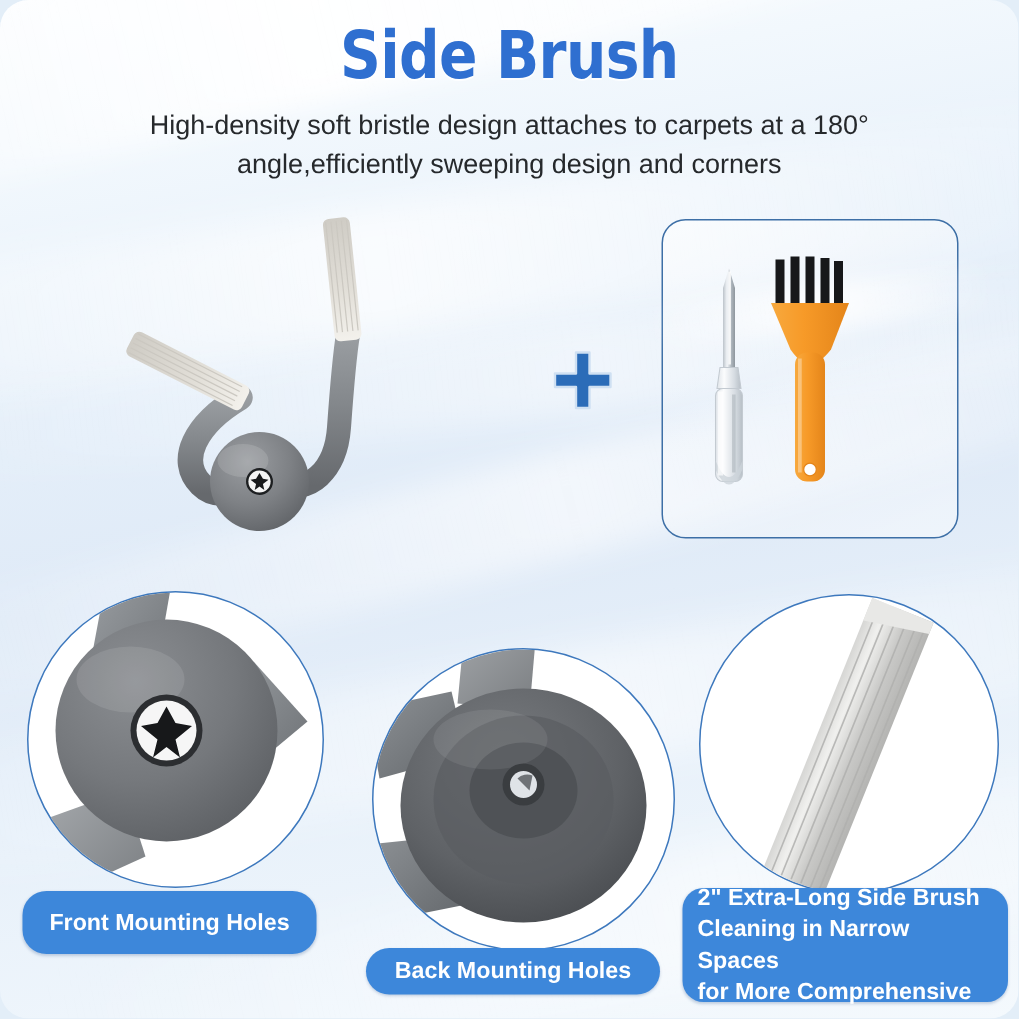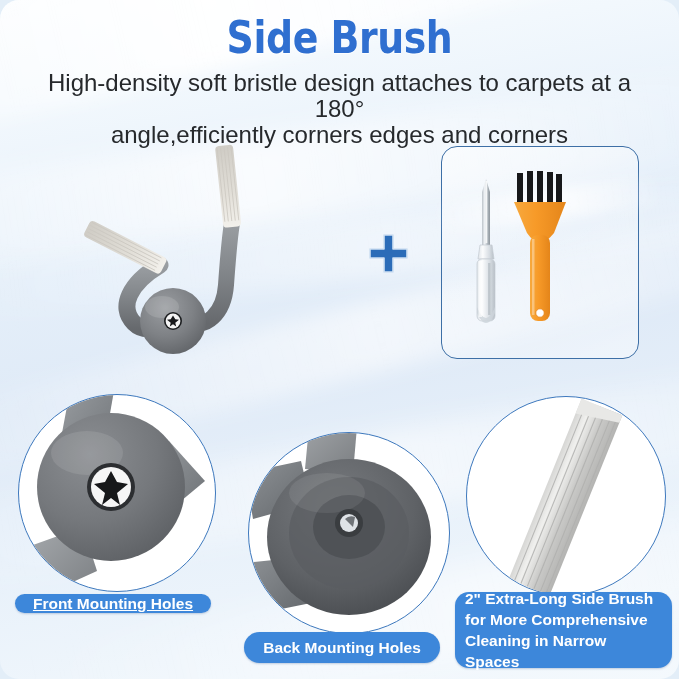--- a/index.html
+++ b/index.html
@@ -47,21 +47,21 @@
     font-size:44px;
     letter-spacing:-0.5px;
     line-height:1;
     color:#2f6fd0;
     transform:scaleX(.86);
     text-shadow:0 1px 0 rgba(255,255,255,.85);
   }
   #subtitle{
     position:absolute;top:70px;left:32px;width:615px;
     text-align:center;
-    font-size:24px;
+    font-size:18px;
     line-height:26px;
     color:#26292c;
   }
   #subtitle .l2{display:block;}
 
   
   #plus{position:absolute;left:366px;top:231px;width:45px;height:45px;}
 
   
   #accbox{
@@ -92,21 +92,21 @@
     border-radius:16px;
     font-size:15.5px;
     font-weight:bold;
     line-height:21px;
     text-align:center;
     box-shadow:0 1px 2px rgba(40,80,140,.25);
     display:flex;align-items:center;justify-content:center;
     padding:4px 12px;
     box-sizing:border-box;
   }
-  #pill-front{left:15px;top:594px;width:196px;height:19px;text-decoration:underline;}
+  #pill-front{left:15px;top:594px;width:196px;height:42px;}
   #pill-back{left:244px;top:632px;width:196px;height:31px;justify-content:center;}
   #pill-bristle{left:455px;top:592px;width:217px;height:76px;border-radius:14px;
     flex-direction:column;align-items:flex-start;text-align:left;padding:5px 10px;}
   #pill-bristle span{display:block;width:100%;}
 </style>
 </head>
 <body>
 
 <div id="page">
 
@@ -114,21 +114,21 @@
   <div class="swoosh sw2"></div>
   <div class="swoosh sw6"></div>
   <div class="swoosh sw3"></div>
   <div class="swoosh sw4"></div>
   <div class="swoosh sw5"></div>
 
   <div id="title">Side Brush</div>
 
   <div id="subtitle">
     <span class="l1">High-density soft bristle design attaches to carpets at a 180°</span>
-    <span class="l2">angle,efficiently corners edges and corners</span>
+    <span class="l2">angle,efficiently sweeping design and corners</span>
   </div>
 
   <svg width="400" height="250" viewBox="0 0 400 250" style="position:absolute;left:10px;top:135px;">
     <defs>
       <linearGradient id="armG" x1="0" y1="0" x2="0" y2="1">
         <stop offset="0%" stop-color="#9a9ea2"></stop>
         <stop offset="45%" stop-color="#84888c"></stop>
         <stop offset="100%" stop-color="#66696d"></stop>
       </linearGradient>
       <radialGradient id="hubG" cx="38%" cy="30%" r="78%">
@@ -309,17 +309,17 @@
   <div class="pill" id="pill-front">
     <span>Front Mounting Holes</span>
   </div>
 
   <div class="pill" id="pill-back">
     <span>Back Mounting Holes</span>
   </div>
 
   <div class="pill" id="pill-bristle">
     <span>2" Extra-Long Side Brush</span>
+    <span>Cleaning in Narrow Spaces</span>
     <span>for More Comprehensive</span>
-    <span>Cleaning in Narrow Spaces</span>
   </div>
 
 </div>
 
 </body></html>

